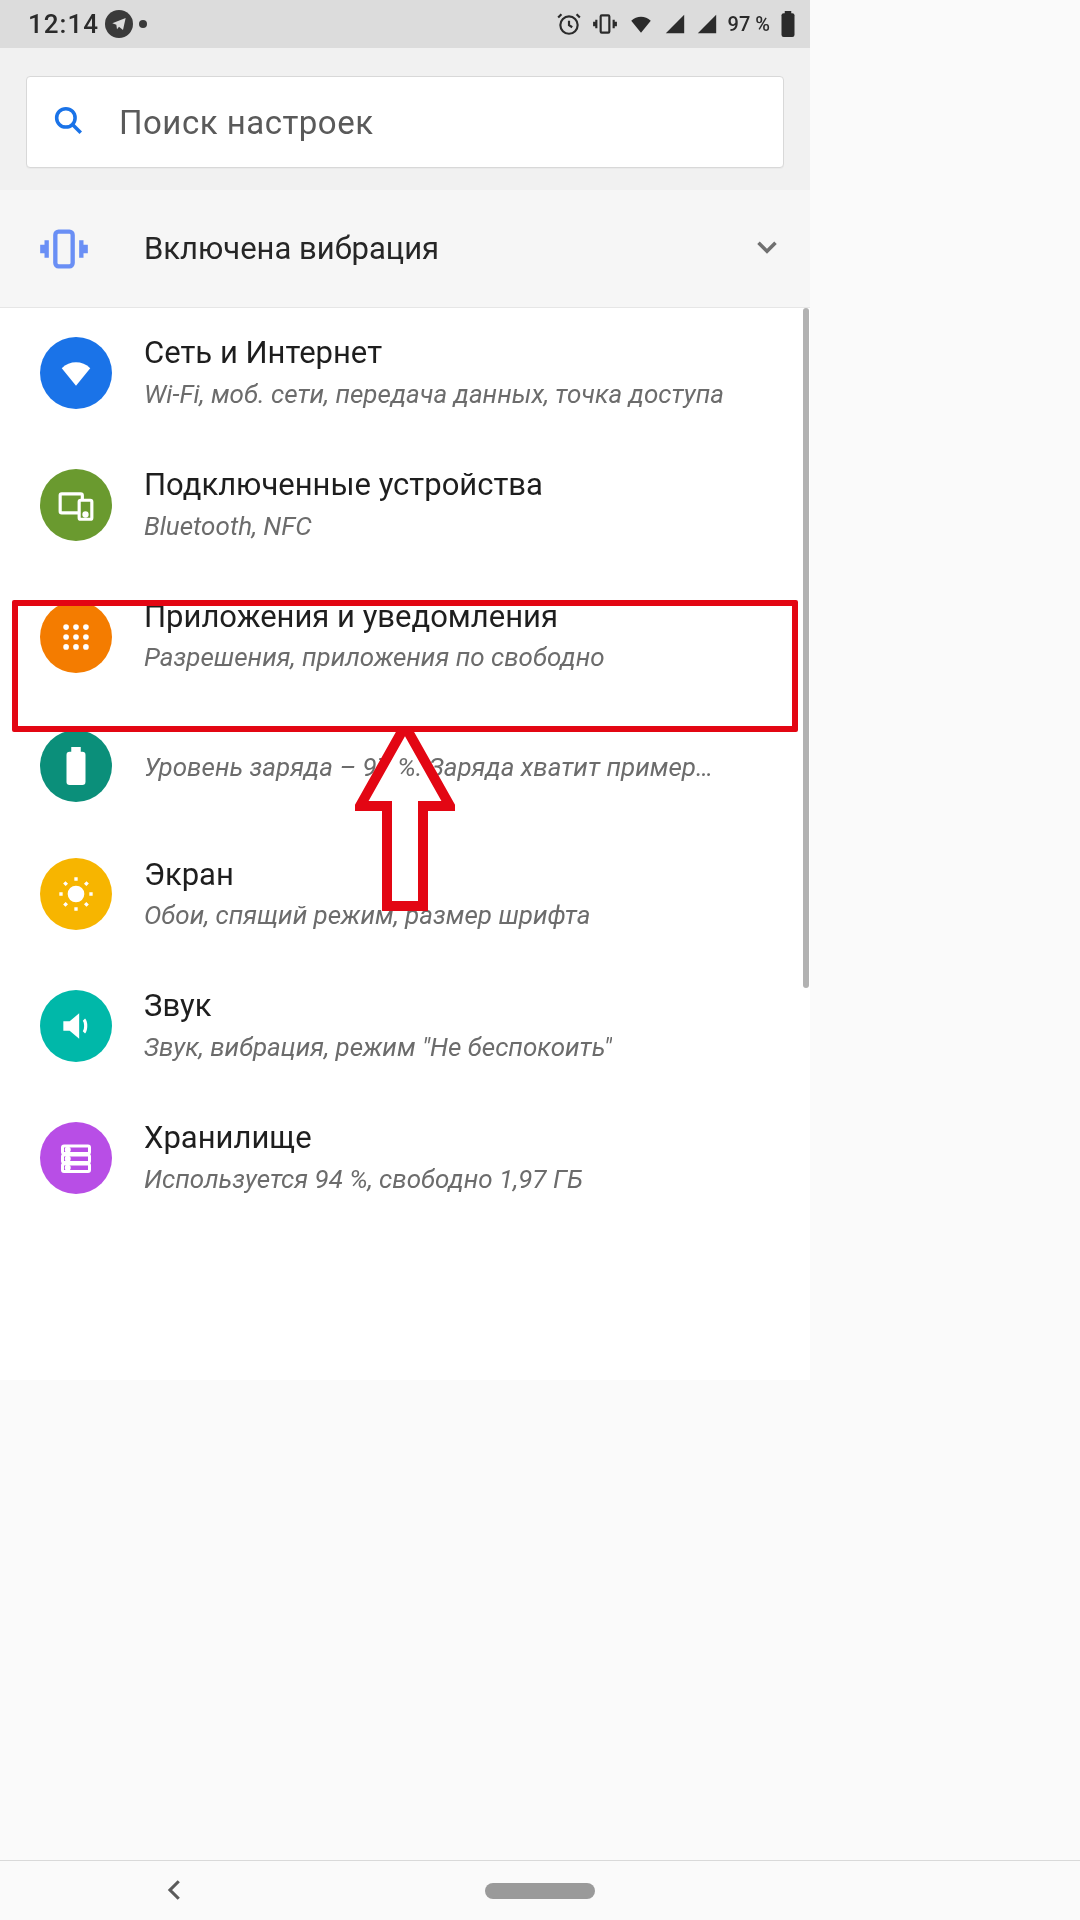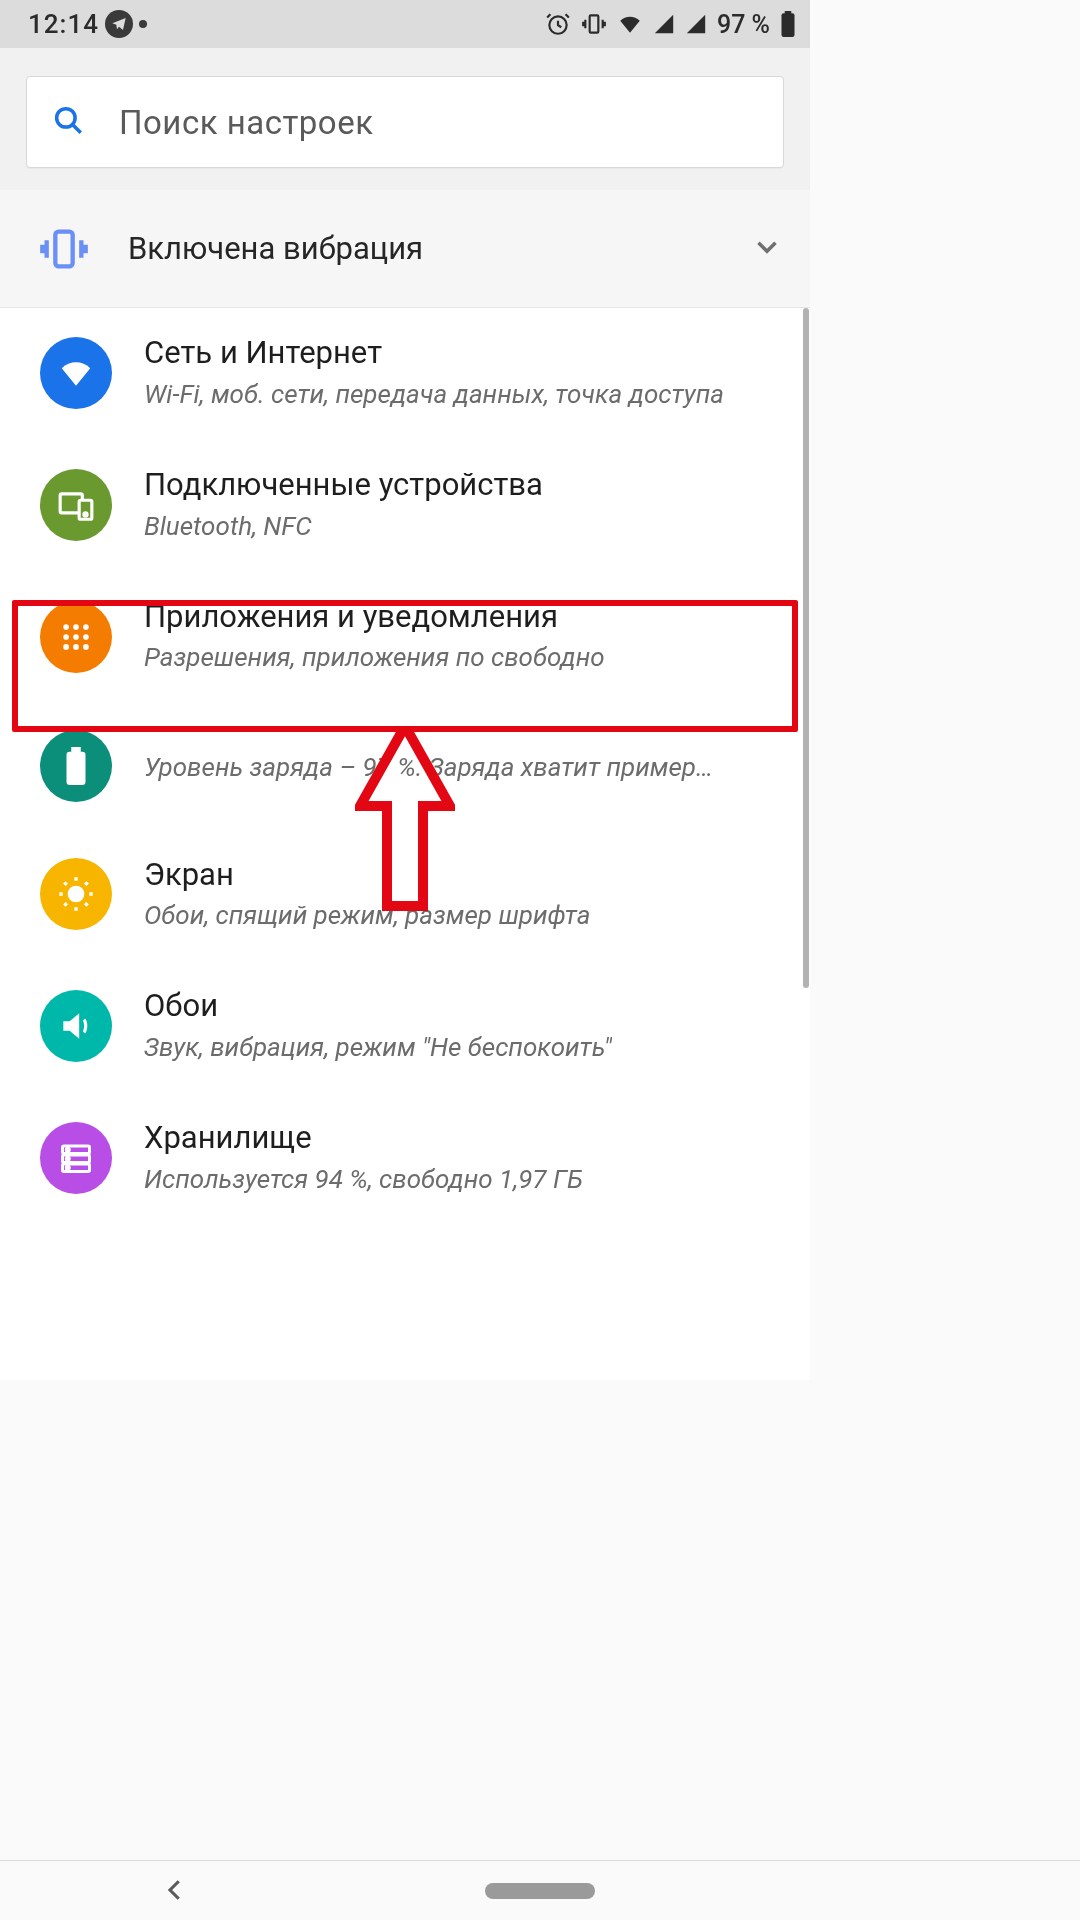--- a/index.html
+++ b/index.html
@@ -33,21 +33,21 @@
     height: 92px; border:1px solid #d8d8d8; border-radius:4px; background:#fff;
     display:flex; align-items:center; padding:13px 24px;
     box-shadow: 0 1px 1px rgba(0,0,0,.03);
   }
   .search-icon { color:#1a73e8; margin-right: 34px; }
   .search-placeholder { color:#5a5a5a; font-size:33px; letter-spacing:.5px; }
 
   
   .vibrate-row {
     height: 118px; display:flex; align-items:center; padding: 0 26px 0 32px;
-    background:#f6f6f6; border-bottom:1px solid #e6e6e6;
+    background:#f6f6f6; border-bottom:1px solid #e6e6e6;gap:16px;
   }
   .vibrate-row .vicon { width:64px; display:flex; justify-content:center; color:#5c8df6; }
   .vibrate-row .label { flex:1; font-size:31px; color:#262626; padding-left:32px; }
   .vibrate-row .chev { color:#707070; }
 
   
   .list {
     position: relative;
     background:#fff;
     height: calc(100% - 48px - 142px - 118px - 60px); 
@@ -119,21 +119,21 @@
     <span>
       <svg width="22" height="22" viewBox="0 0 24 24" fill="#2b2b2b">
           <path d="M2 22h20V2z"></path>
         </svg>
     </span>
     <span>
       <svg width="22" height="22" viewBox="0 0 24 24" fill="#2b2b2b">
           <path d="M2 22h20V2z"></path>
         </svg>
     </span>
-    <span style="font-size:25px;">97 %</span>
+    <span style="font-size:20px;">97 %</span>
     <span>
       <svg width="16" height="26" viewBox="0 0 12 24" fill="#2b2b2b">
           <rect x="0" y="2" width="12" height="22" rx="2"></rect>
           <rect x="3" y="0" width="6" height="3"></rect>
         </svg>
     </span>
   </div>
 </div>
 
 <div class="header">
@@ -237,21 +237,21 @@
   </div>
 
   <div class="item">
     <div class="iconwrap" style="background:#00b8a9">
       <svg width="38" height="38" viewBox="0 0 24 24" fill="#fff">
           <path d="M4 9v6h4l6 5V4l-6 5H4z"></path>
           <path d="M17 8c1.5 1.5 1.5 6.5 0 8" fill="none" stroke="#fff" stroke-width="2"></path>
         </svg>
     </div>
     <div class="textwrap">
-      <div class="title">Обои</div>
+      <div class="title">Звук</div>
       <div class="sub">Звук, вибрация, режим "Не беспокоить"</div>
     </div>
   </div>
 
   <div class="item">
     <div class="iconwrap" style="background:#b84ee6">
       <svg width="36" height="36" viewBox="0 0 24 24" fill="none" stroke="#fff" stroke-width="2">
           <rect x="3" y="4" width="18" height="5" rx="1"></rect>
           <rect x="3" y="10" width="18" height="5" rx="1"></rect>
           <rect x="3" y="16" width="18" height="5" rx="1"></rect>

